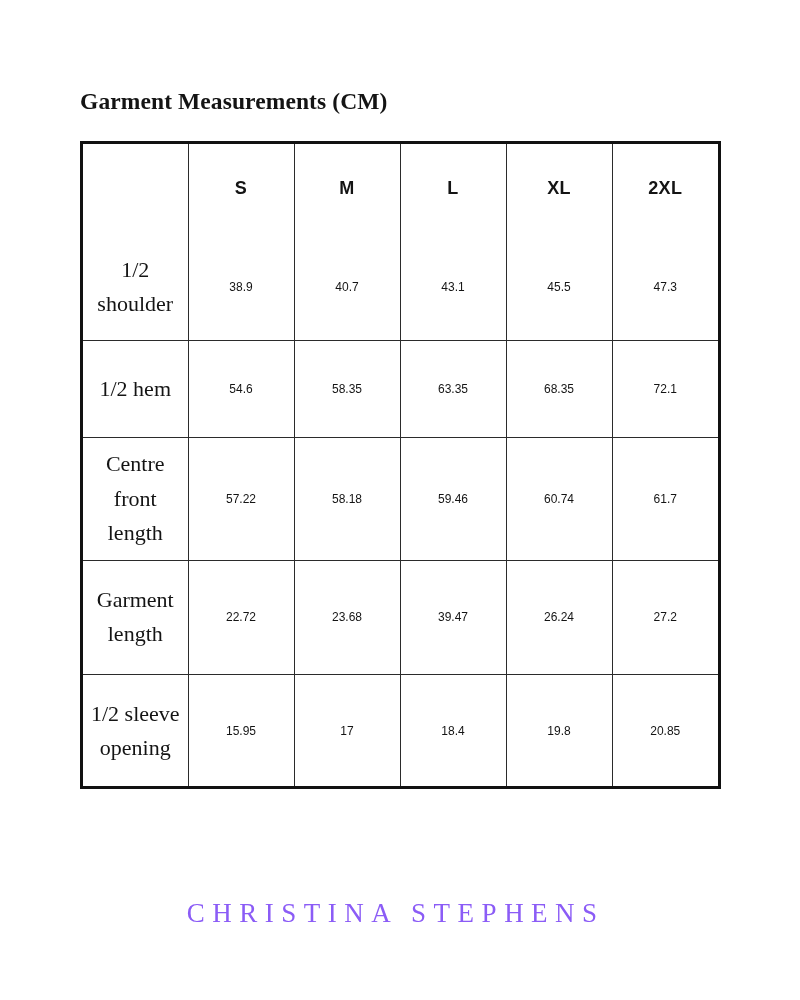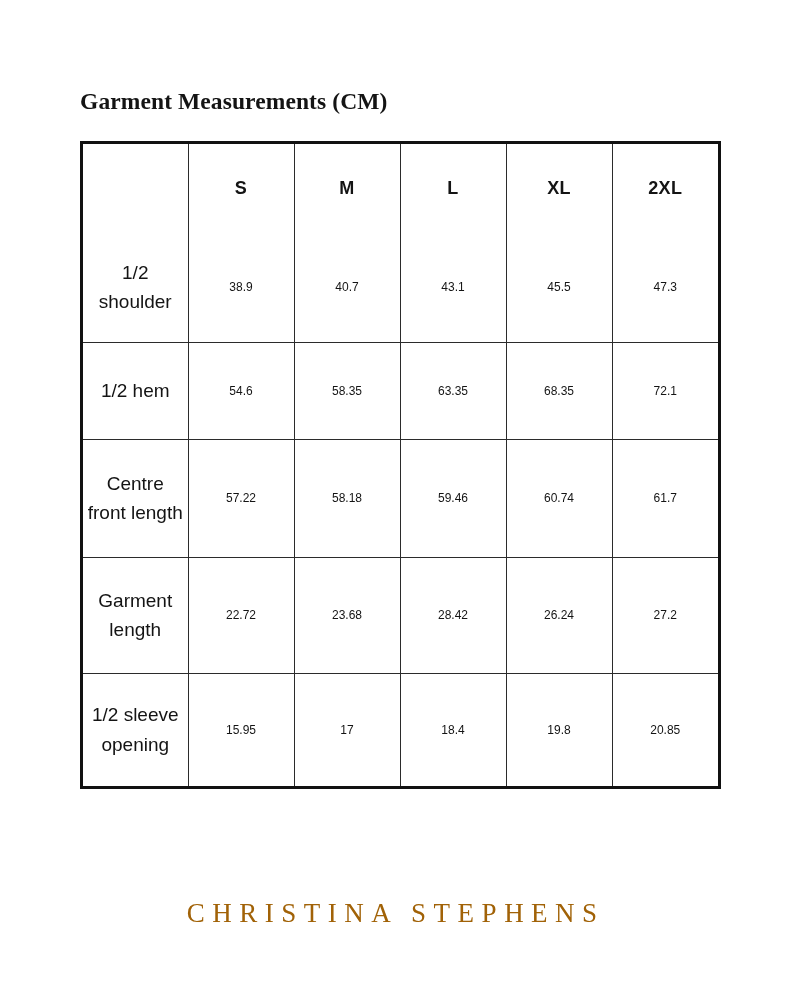--- a/index.html
+++ b/index.html
@@ -87,23 +87,24 @@
     height: 85px;
   }
   table.size-table thead th.corner-cell { font-weight: normal; }
 
   
   table.size-table tbody td {
     font-size: 12px;
     font-weight: normal;
   }
   table.size-table tbody th.row-label {
-    font-size: 19px;
+    font-size: 22px;
     font-weight: normal;
     line-height: 1.55;
+    font-family: Liberation Serif, serif;
   }
 
   .r-h1 { height: 94px; }
   .r-h2 { height: 84px; }
   .r-h3 { height: 84px; }
   .r-h4 { height: 101px; margin-top: 24px; }
   .r-h5 { height: 100px; }
   .r-h6 { height: 97px; }
 
   
@@ -111,21 +112,21 @@
     position: absolute;
     left: 0;
     top: 890px;
     width: 784px;
     text-align: center;
     font-family: "Liberation Serif", serif;
     font-weight: normal;
     font-size: 27px;
     letter-spacing: 7.5px;
     text-indent: 7.5px;
-    color: #a16207;
+    color: #8b5cf6;
     white-space: nowrap;
   }
 </style>
 </head>
 <body>
 
 <div id="page">
 
   <div id="doc-title">Garment Measurements (CM)</div>
 
@@ -177,21 +178,21 @@
           <td>58.18</td>
           <td>59.46</td>
           <td>60.74</td>
           <td>61.7</td>
         </tr>
 
         <tr class="r-h5">
           <th class="row-label" scope="row">Garment length</th>
           <td>22.72</td>
           <td>23.68</td>
-          <td>28.42</td>
+          <td>39.47</td>
           <td>26.24</td>
           <td>27.2</td>
         </tr>
 
         <tr class="r-h6">
           <th class="row-label" scope="row">1/2 sleeve opening</th>
           <td>15.95</td>
           <td>17</td>
           <td>18.4</td>
           <td>19.8</td>

